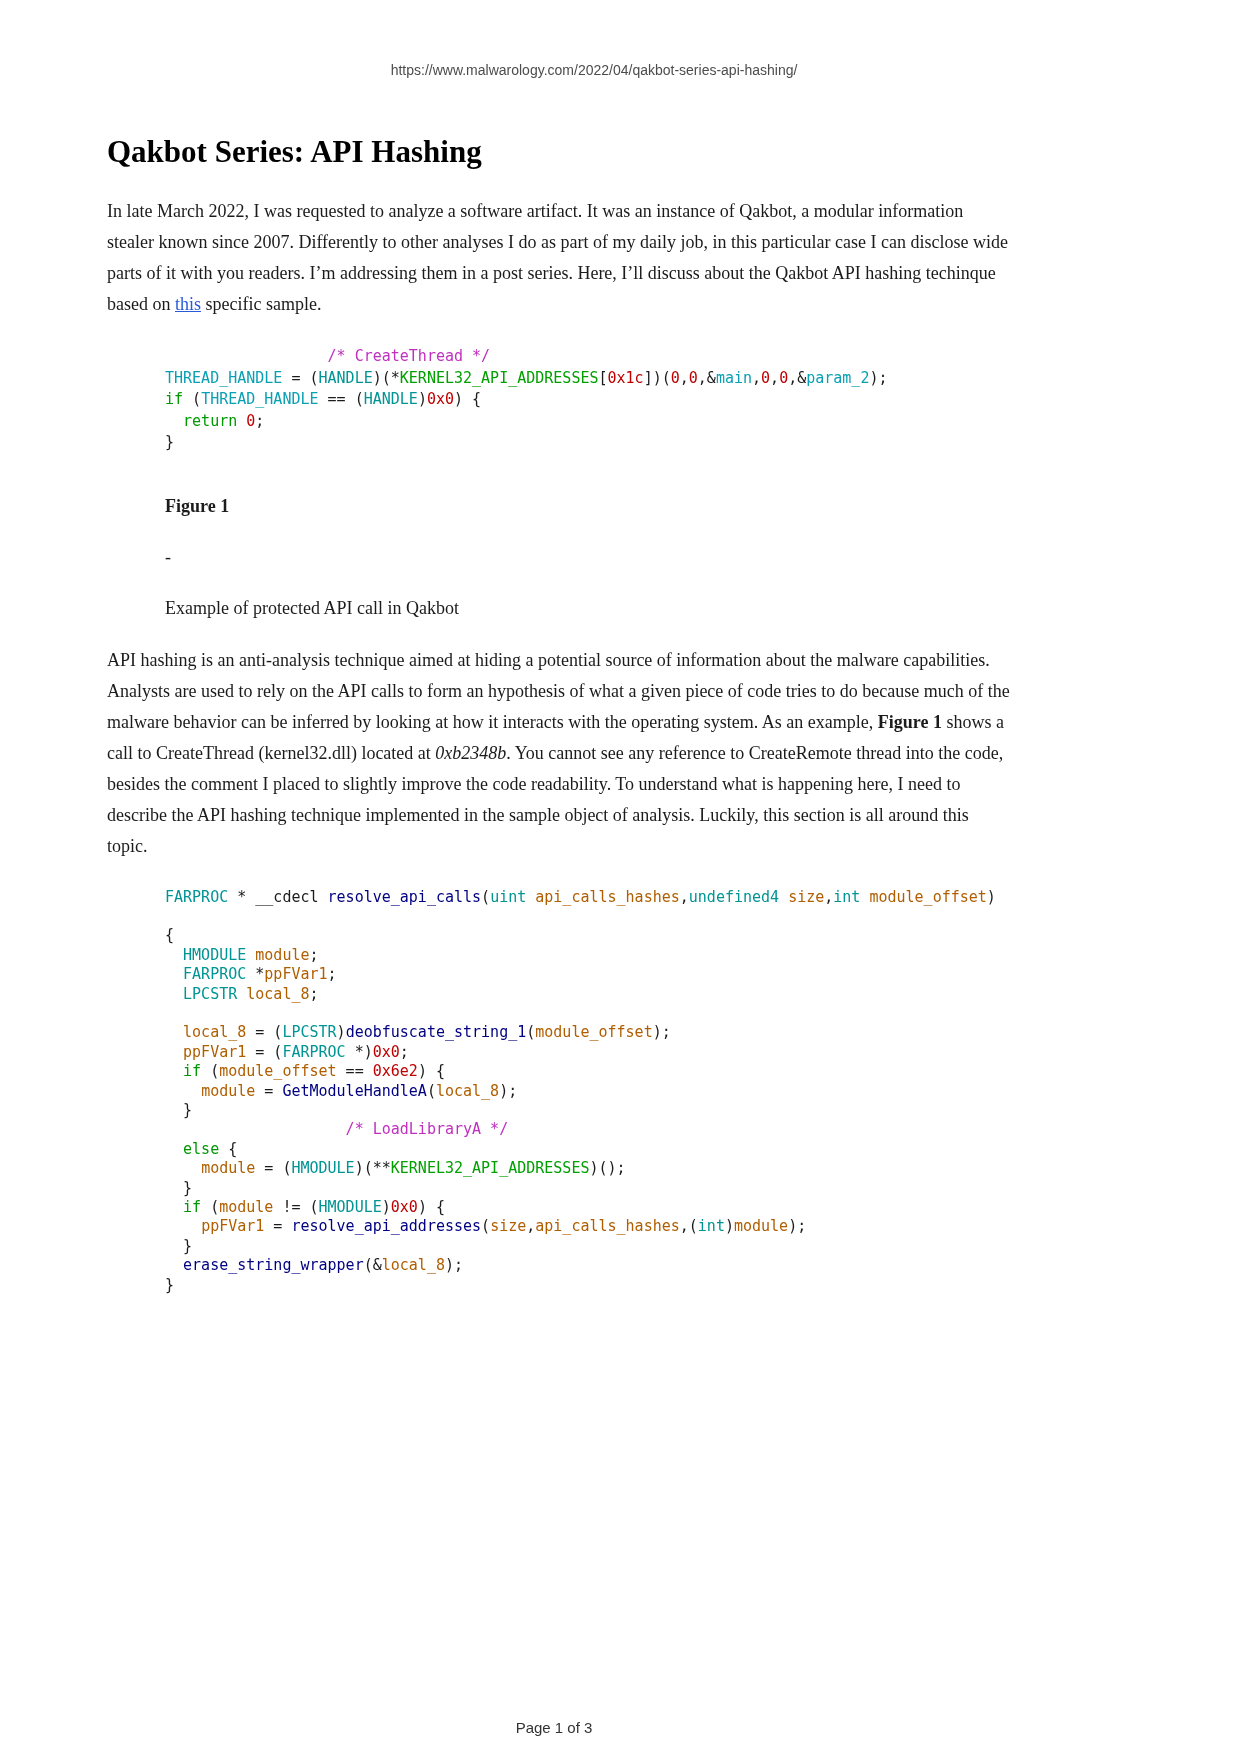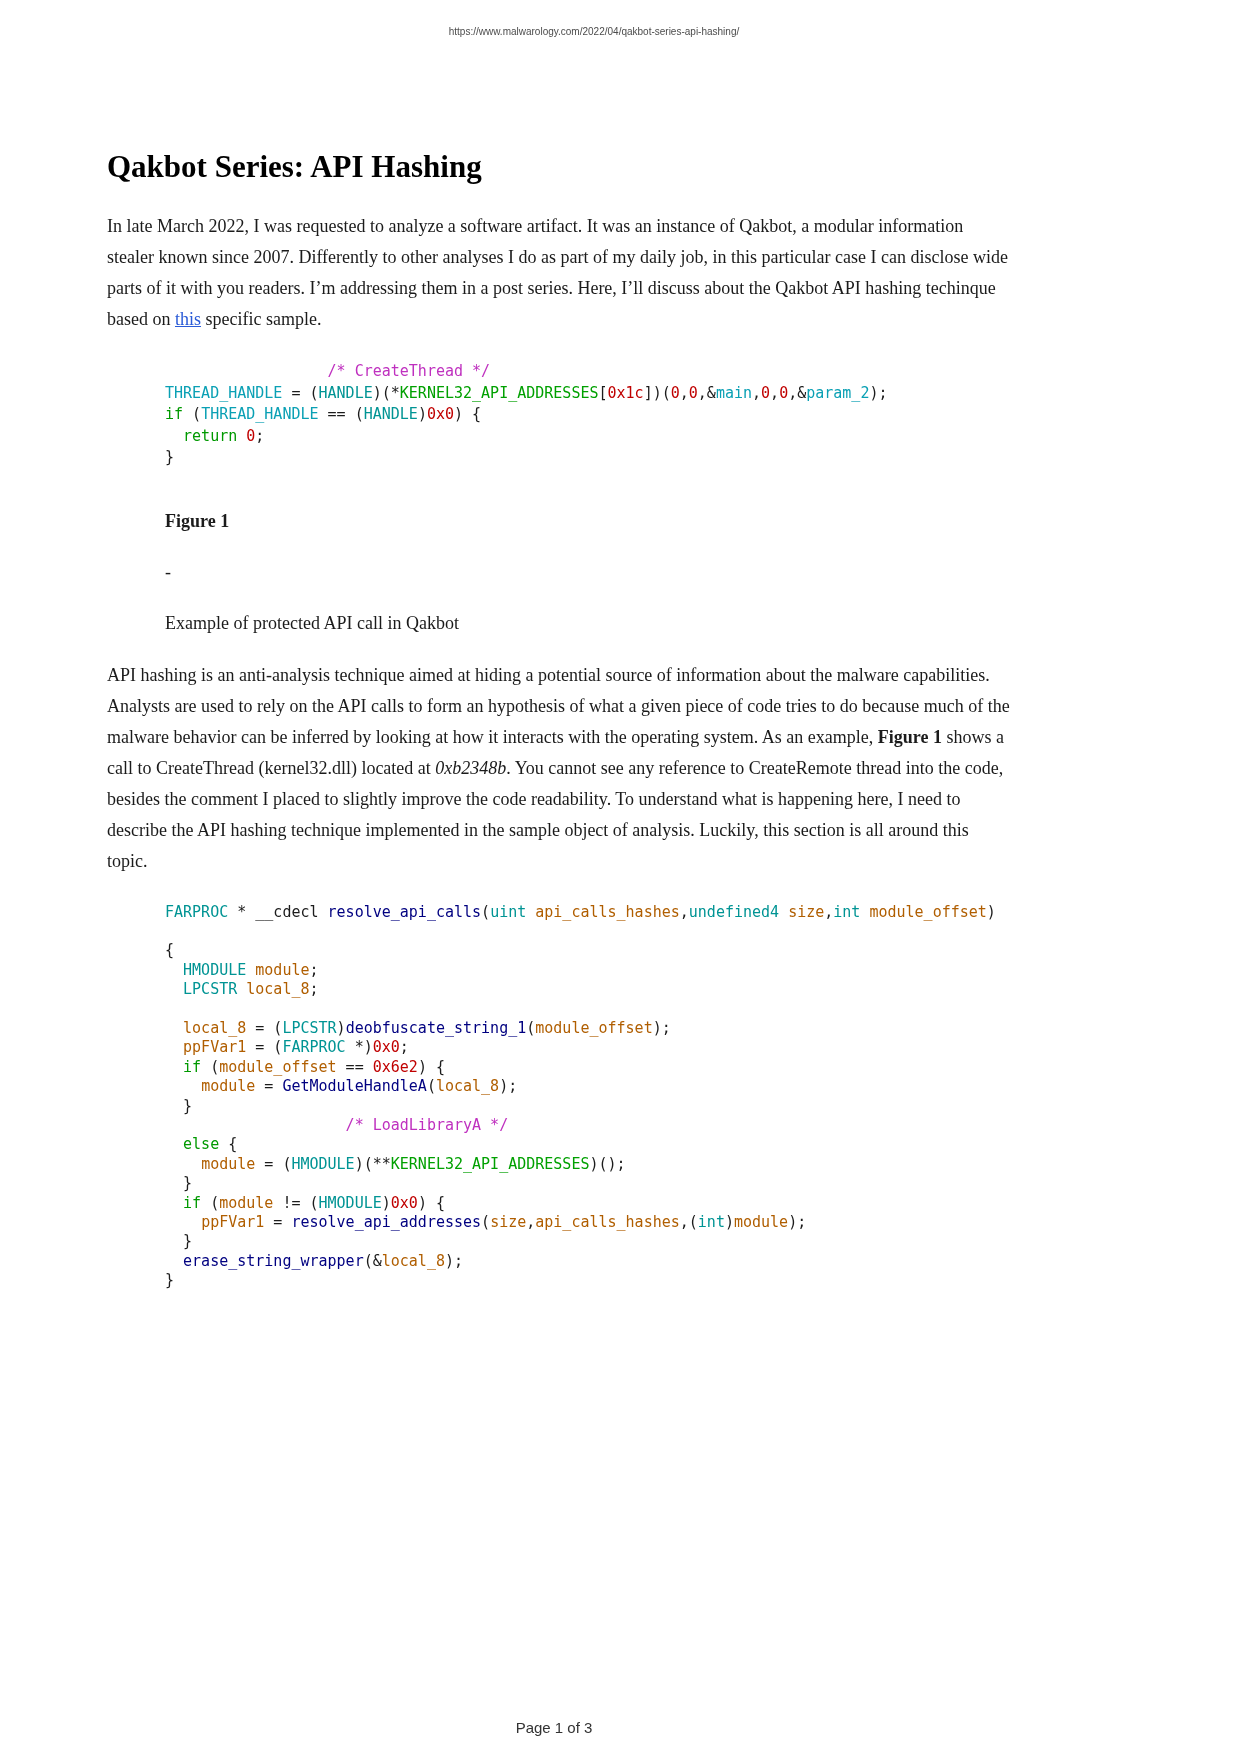--- a/index.html
+++ b/index.html
@@ -10,26 +10,27 @@
     font-family: "Liberation Serif", serif;
     position: relative;
     overflow: hidden;
     color: #1b1b1b;
   }
   .print-header {
     padding-top: 26px;
     padding-right: 54px;
     text-align: center;
     font-family: "Liberation Sans", sans-serif;
-    font-size: 10px;
+    font-size: 14px;
     color: #4c4c4c;
+    margin-top: 36px;
   }
   main { width: 906px; margin-left: 107px; }
   .page-title {
-    margin-top: 112px;
+    margin-top: 56px;
     font-size: 31px;
     font-weight: bold;
     color: #000000;
     font-family: "Liberation Serif", serif;
   }
   .meta {
     margin-top: 24px;
     font-size: 15.5px;
     color: #585858;
   }
@@ -93,20 +94,21 @@
   </div>
 
   <p class="body-par"><span class="s-plain">API hashing is an anti-analysis technique aimed at hiding a potential source of information about the malware capabilities. Analysts are used to rely on the API calls to form an hypothesis of what a given piece of code tries to do because much of the malware behavior can be inferred by looking at how it interacts with the operating system. As an example, </span><span class="s-bold">Figure 1</span><span class="s-plain"> shows a call to CreateThread (kernel32.dll) located at </span><span class="s-italic">0xb2348b</span><span class="s-plain">. You cannot see any reference to CreateRemote thread into the code, besides the comment I placed to slightly improve the code readability. To understand what is happening here, I need to describe the API hashing technique implemented in the sample object of analysis. Luckily, this section is all around this topic.</span></p>
 
   <figure class="codefig">
     <div class="code code2">
         <div class="code-line"><span style="color: rgb(0, 148, 148);">FARPROC</span><span style="color: rgb(28, 28, 28);"> * __cdecl </span><span style="color: rgb(0, 0, 128);">resolve_api_calls</span><span style="color: rgb(28, 28, 28);">(</span><span style="color: rgb(0, 148, 148);">uint</span><span style="color: rgb(28, 28, 28);"> </span><span style="color: rgb(176, 94, 0);">api_calls_hashes</span><span style="color: rgb(28, 28, 28);">,</span><span style="color: rgb(0, 148, 148);">undefined4</span><span style="color: rgb(28, 28, 28);"> </span><span style="color: rgb(176, 94, 0);">size</span><span style="color: rgb(28, 28, 28);">,</span><span style="color: rgb(0, 148, 148);">int</span><span style="color: rgb(28, 28, 28);"> </span><span style="color: rgb(176, 94, 0);">module_offset</span><span style="color: rgb(28, 28, 28);">)</span></div>
         <div class="code-line">&nbsp;</div>
         <div class="code-line"><span style="color: rgb(28, 28, 28);">{</span></div>
         <div class="code-line"><span style="color: rgb(28, 28, 28);">  </span><span style="color: rgb(0, 148, 148);">HMODULE</span><span style="color: rgb(28, 28, 28);"> </span><span style="color: rgb(176, 94, 0);">module</span><span style="color: rgb(28, 28, 28);">;</span></div>
+        <div class="code-line"><span style="color: rgb(28, 28, 28);">  </span><span style="color: rgb(0, 148, 148);">FARPROC</span><span style="color: rgb(28, 28, 28);"> *</span><span style="color: rgb(176, 94, 0);">ppFVar1</span><span style="color: rgb(28, 28, 28);">;</span></div>
         <div class="code-line"><span style="color: rgb(28, 28, 28);">  </span><span style="color: rgb(0, 148, 148);">LPCSTR</span><span style="color: rgb(28, 28, 28);"> </span><span style="color: rgb(176, 94, 0);">local_8</span><span style="color: rgb(28, 28, 28);">;</span></div>
         <div class="code-line">&nbsp;</div>
         <div class="code-line"><span style="color: rgb(28, 28, 28);">  </span><span style="color: rgb(176, 94, 0);">local_8</span><span style="color: rgb(28, 28, 28);"> = (</span><span style="color: rgb(0, 148, 148);">LPCSTR</span><span style="color: rgb(28, 28, 28);">)</span><span style="color: rgb(0, 0, 128);">deobfuscate_string_1</span><span style="color: rgb(28, 28, 28);">(</span><span style="color: rgb(176, 94, 0);">module_offset</span><span style="color: rgb(28, 28, 28);">);</span></div>
         <div class="code-line"><span style="color: rgb(28, 28, 28);">  </span><span style="color: rgb(176, 94, 0);">ppFVar1</span><span style="color: rgb(28, 28, 28);"> = (</span><span style="color: rgb(0, 148, 148);">FARPROC</span><span style="color: rgb(28, 28, 28);"> *)</span><span style="color: rgb(192, 0, 0);">0x0</span><span style="color: rgb(28, 28, 28);">;</span></div>
         <div class="code-line"><span style="color: rgb(28, 28, 28);">  </span><span style="color: rgb(0, 153, 0);">if</span><span style="color: rgb(28, 28, 28);"> (</span><span style="color: rgb(176, 94, 0);">module_offset</span><span style="color: rgb(28, 28, 28);"> == </span><span style="color: rgb(192, 0, 0);">0x6e2</span><span style="color: rgb(28, 28, 28);">) {</span></div>
         <div class="code-line"><span style="color: rgb(28, 28, 28);">    </span><span style="color: rgb(176, 94, 0);">module</span><span style="color: rgb(28, 28, 28);"> = </span><span style="color: rgb(0, 0, 128);">GetModuleHandleA</span><span style="color: rgb(28, 28, 28);">(</span><span style="color: rgb(176, 94, 0);">local_8</span><span style="color: rgb(28, 28, 28);">);</span></div>
         <div class="code-line"><span style="color: rgb(28, 28, 28);">  }</span></div>
         <div class="code-line"><span style="color: rgb(191, 48, 191);">                    /* LoadLibraryA */</span></div>
         <div class="code-line"><span style="color: rgb(28, 28, 28);">  </span><span style="color: rgb(0, 153, 0);">else</span><span style="color: rgb(28, 28, 28);"> {</span></div>
         <div class="code-line"><span style="color: rgb(28, 28, 28);">    </span><span style="color: rgb(176, 94, 0);">module</span><span style="color: rgb(28, 28, 28);"> = (</span><span style="color: rgb(0, 148, 148);">HMODULE</span><span style="color: rgb(28, 28, 28);">)(**</span><span style="color: rgb(0, 160, 0);">KERNEL32_API_ADDRESSES</span><span style="color: rgb(28, 28, 28);">)();</span></div>

